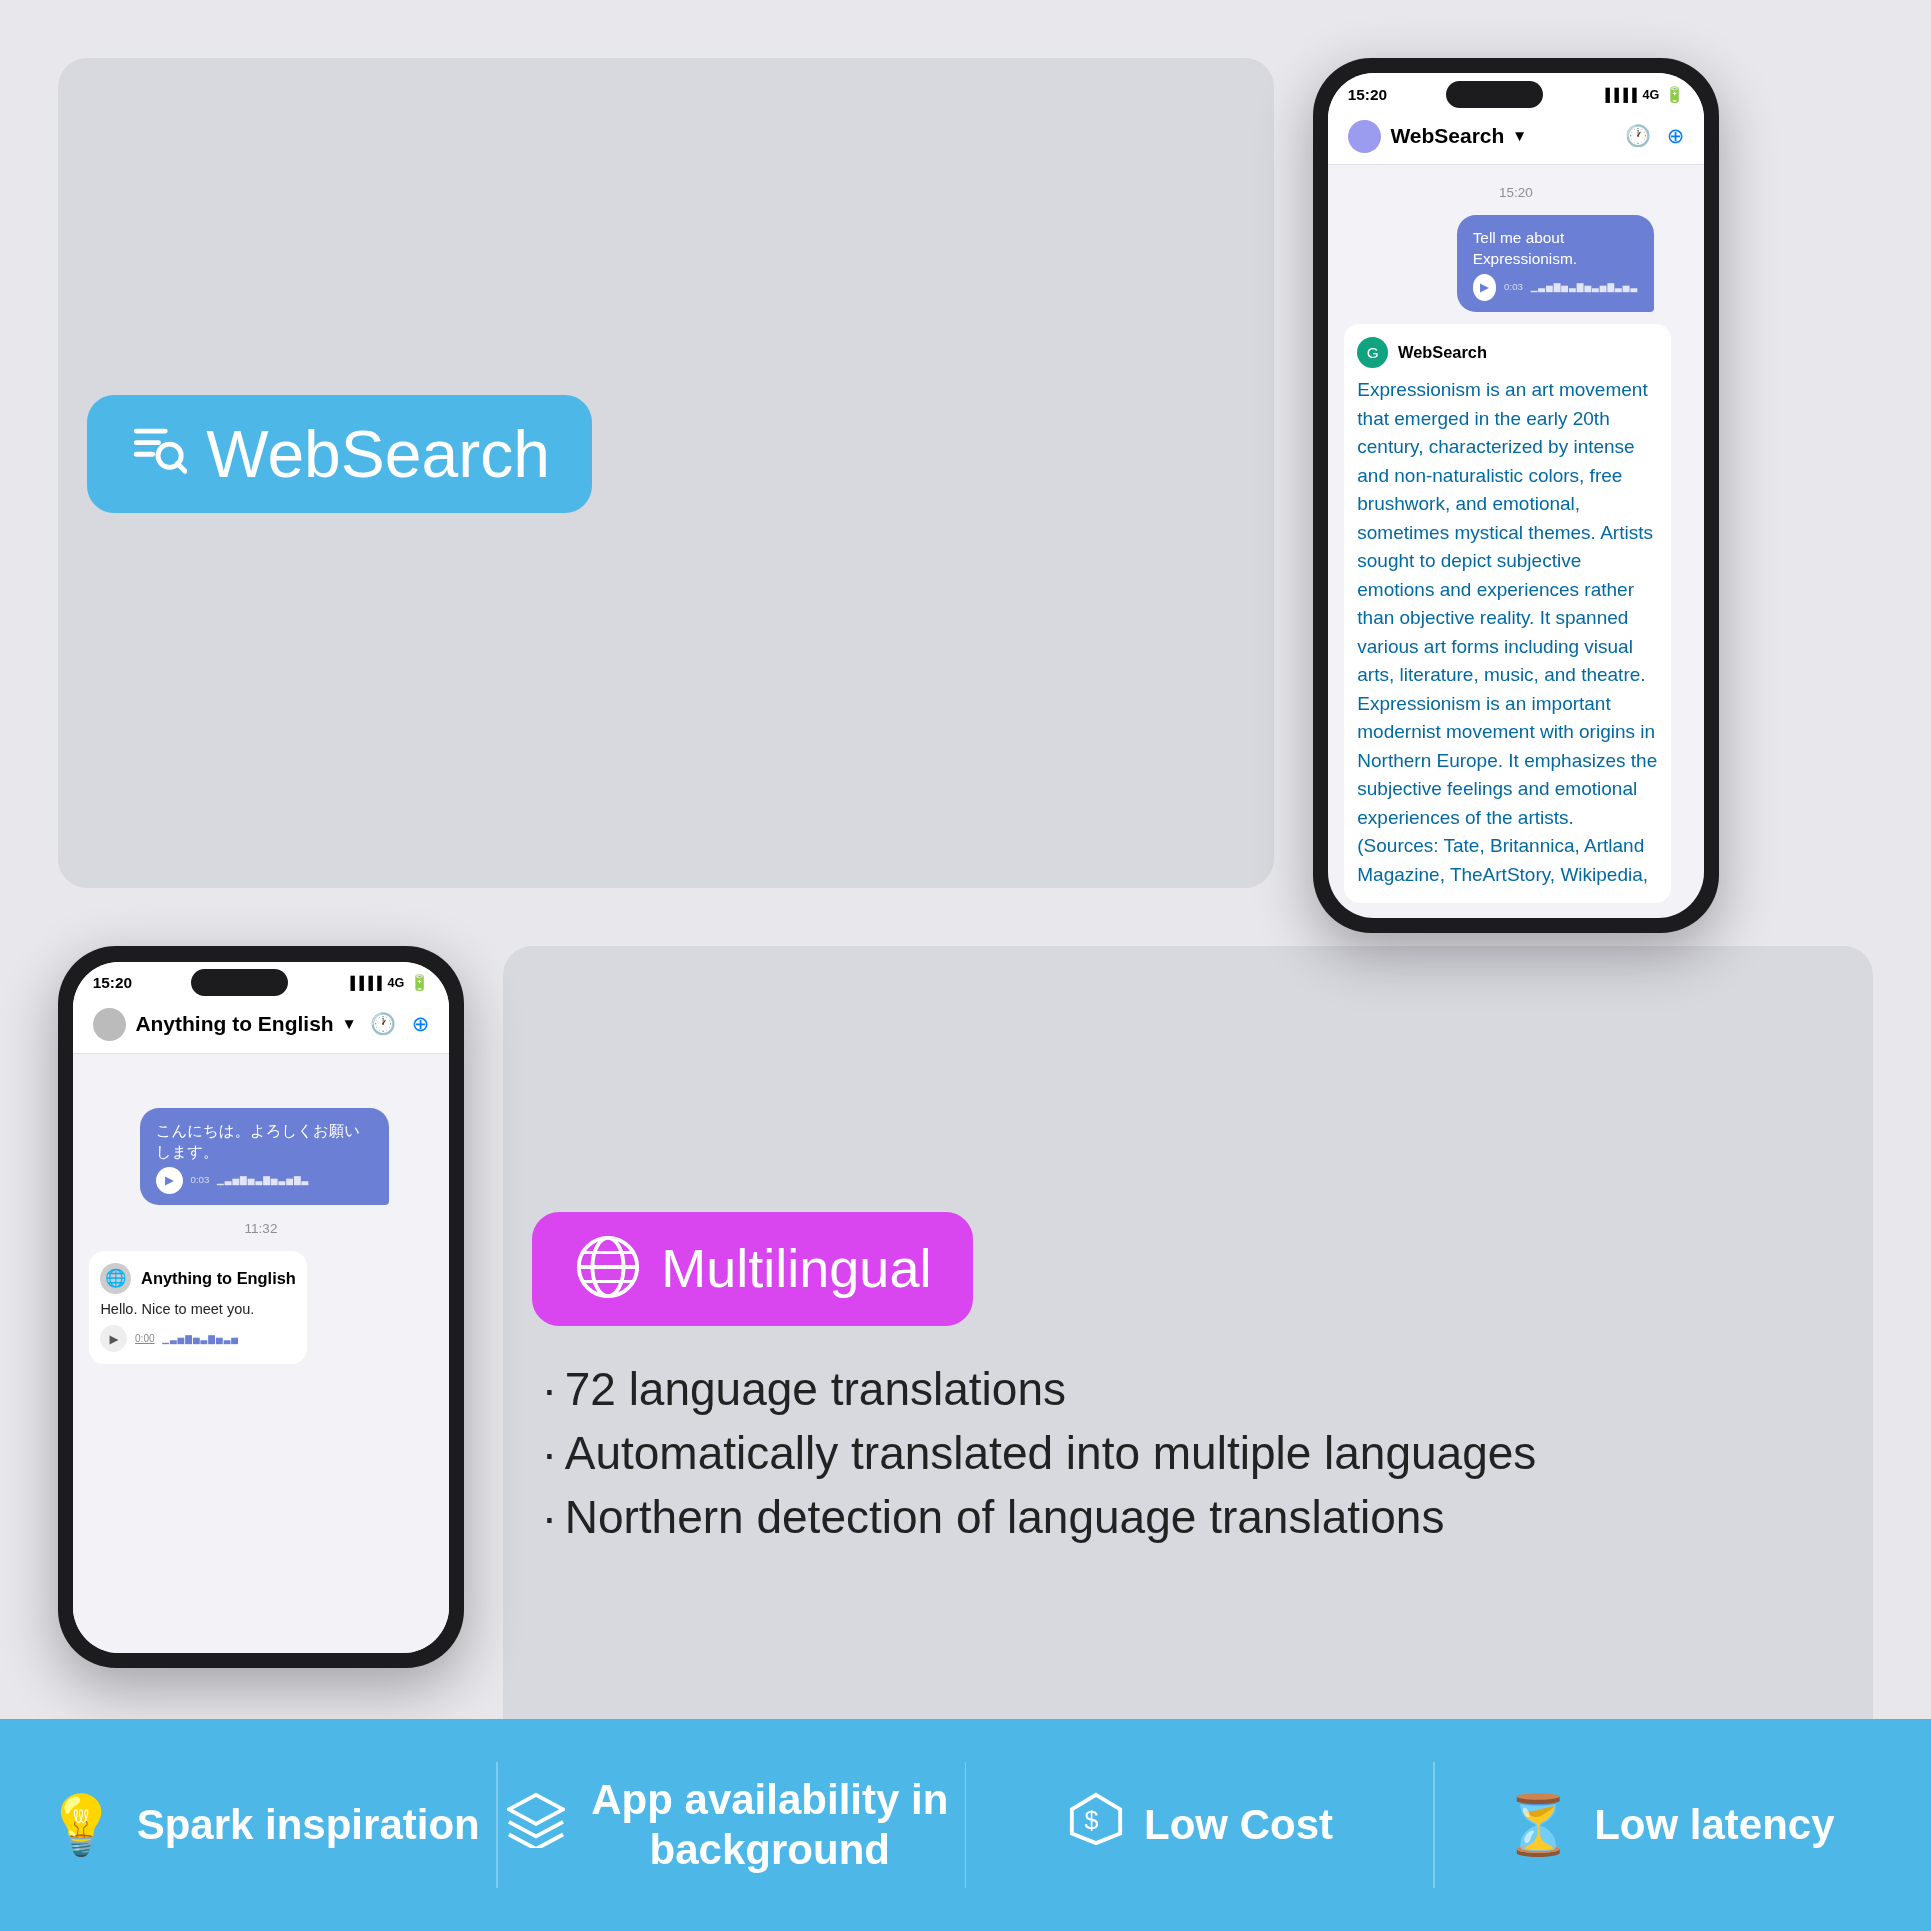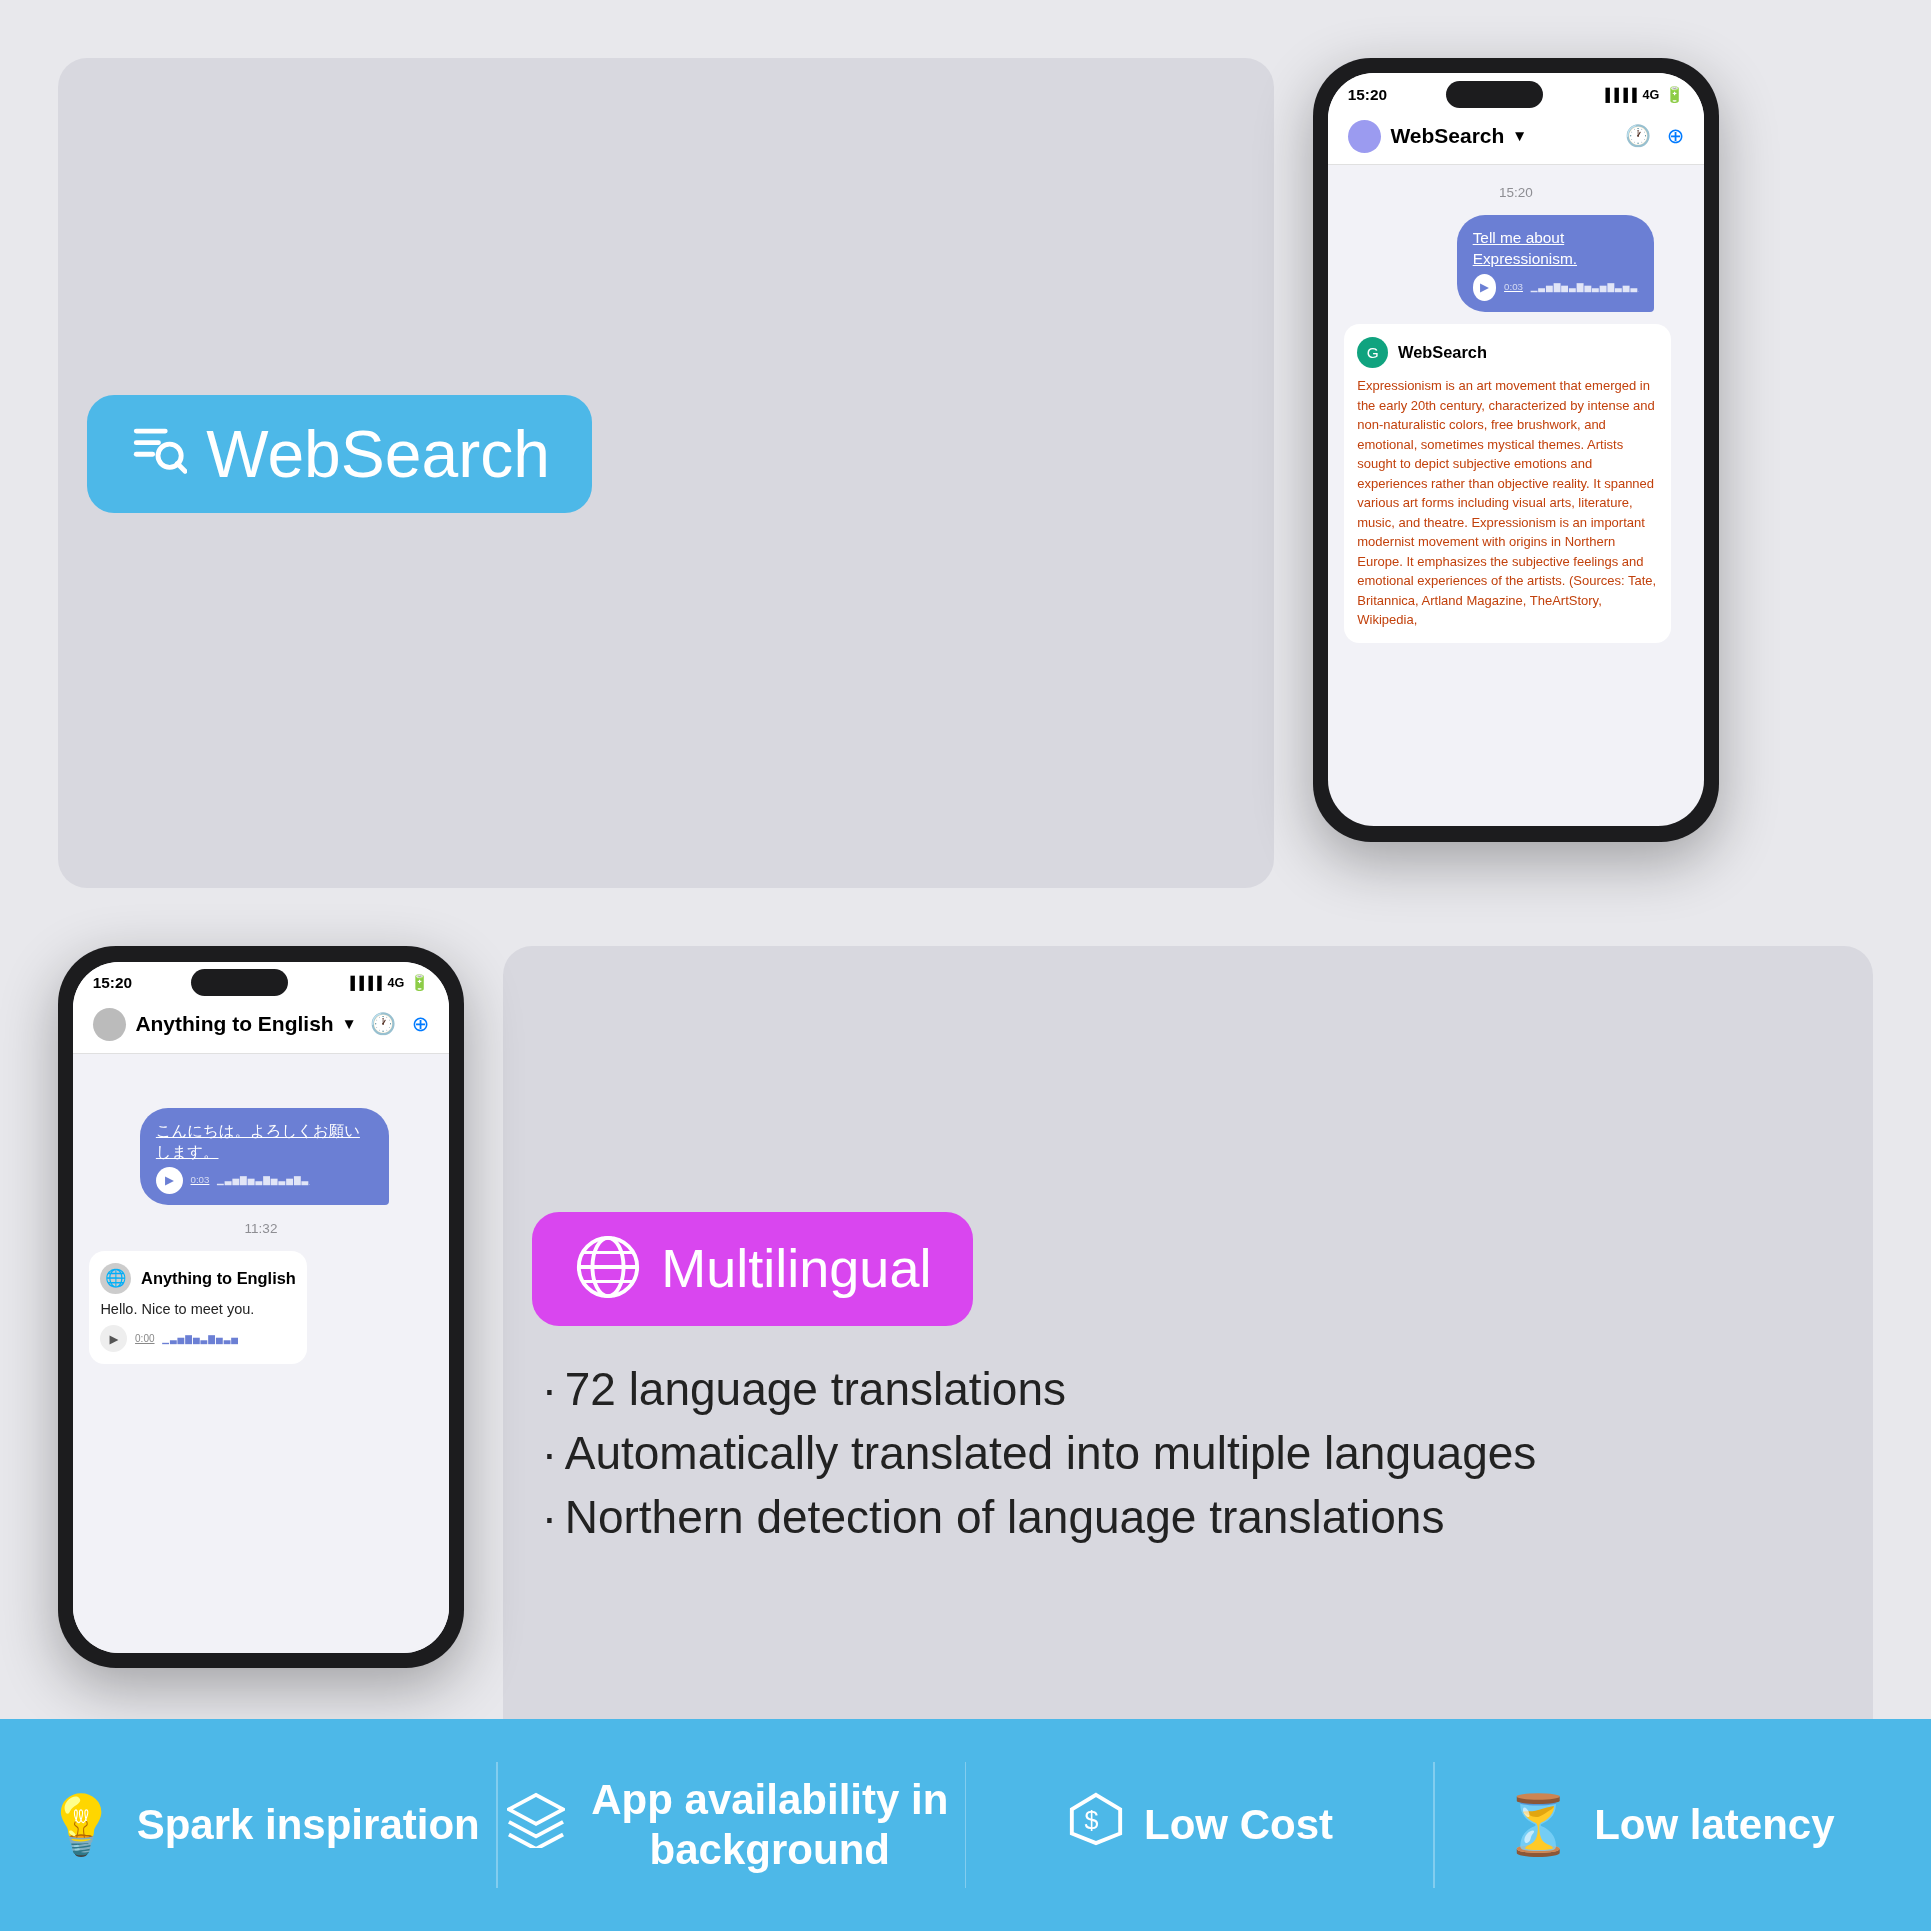--- a/index.html
+++ b/index.html
@@ -127,24 +127,23 @@
     .msg-time-center {
       text-align: center;
       font-size: 13.5px;
       color: #8e8e93;
       margin: 3.9px 0;
     }
 
     .msg-bubble {
       max-width: 85%;
       padding: 11.6px 15.4px;
-      border-radius: 28px;
+      border-radius: 19px;
       font-size: 15.4px;
       line-height: 1.4;
-      text-decoration: underline;
     }
 
     .msg-bubble.sent {
       background: #6B7FD4;
       color: white;
       align-self: flex-end;
       border-bottom-right-radius: 3.9px;
     }
 
     .audio-bar {
@@ -192,23 +191,23 @@
       color: white;
       font-size: 15.4px;
     }
 
     .ws-name {
       font-size: 16.4px;
       font-weight: 600;
     }
 
     .ws-text {
-      font-size: 13px;
+      font-size: 19px;
       line-height: 1.5;
-      color: #c2410c;
+      color: #0369a1;
     }
 
     
     .bottom-half {
       display: flex;
       width: 100%;
       height: 927px;
       padding: 19.3px 58px 39px 58px;
       gap: 39px;
     }

